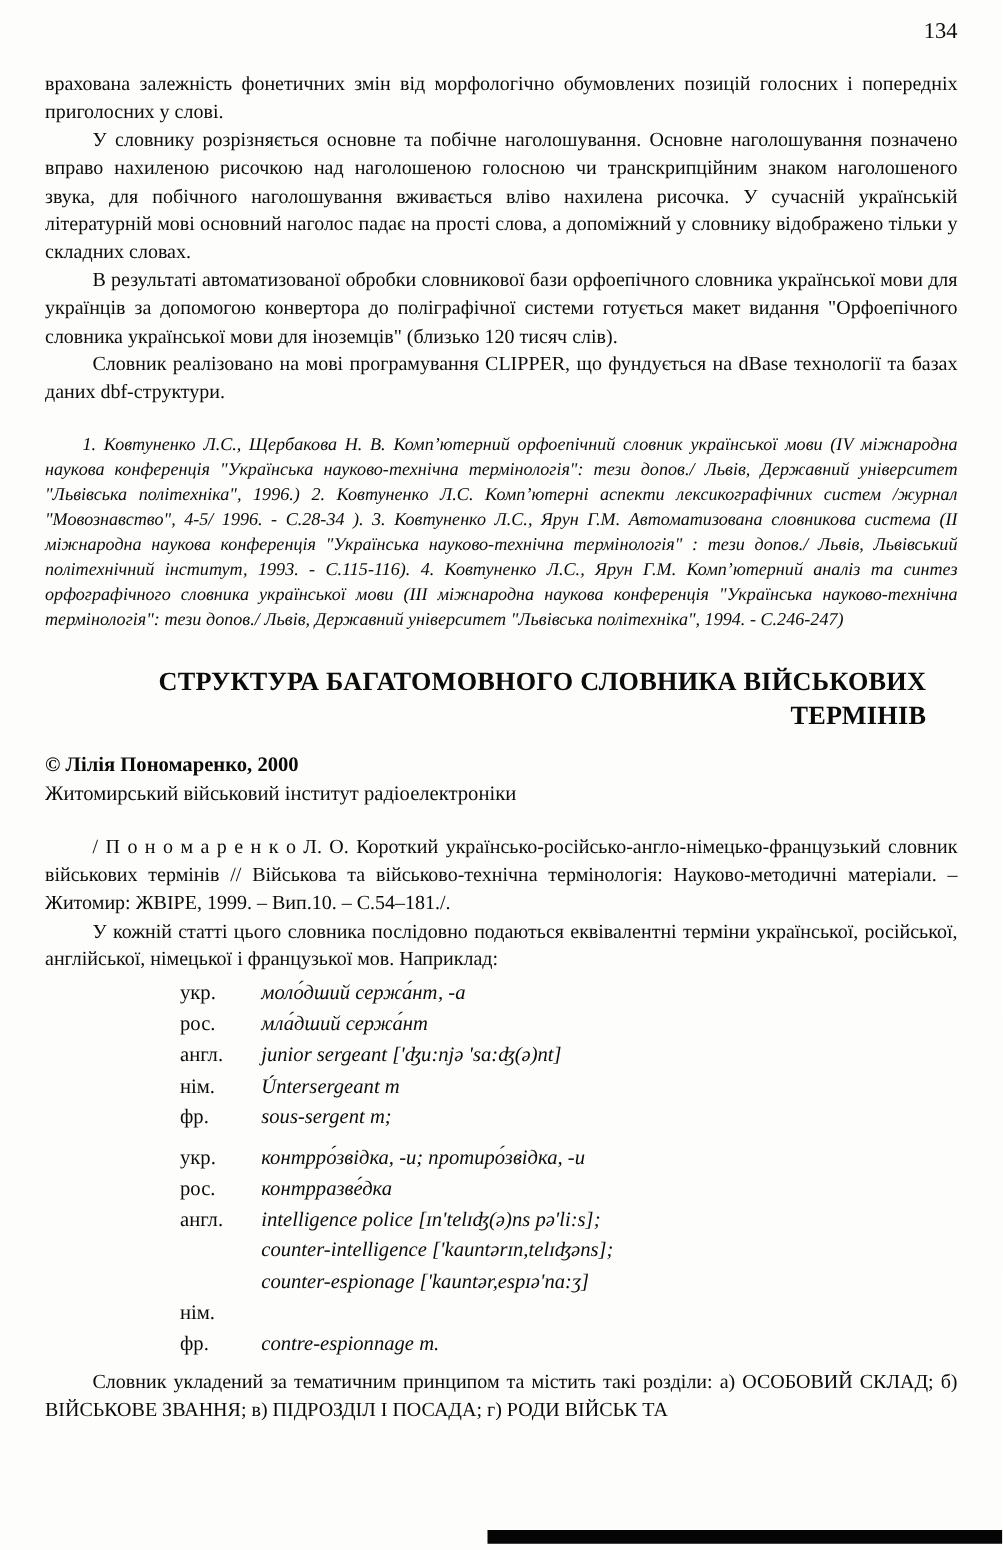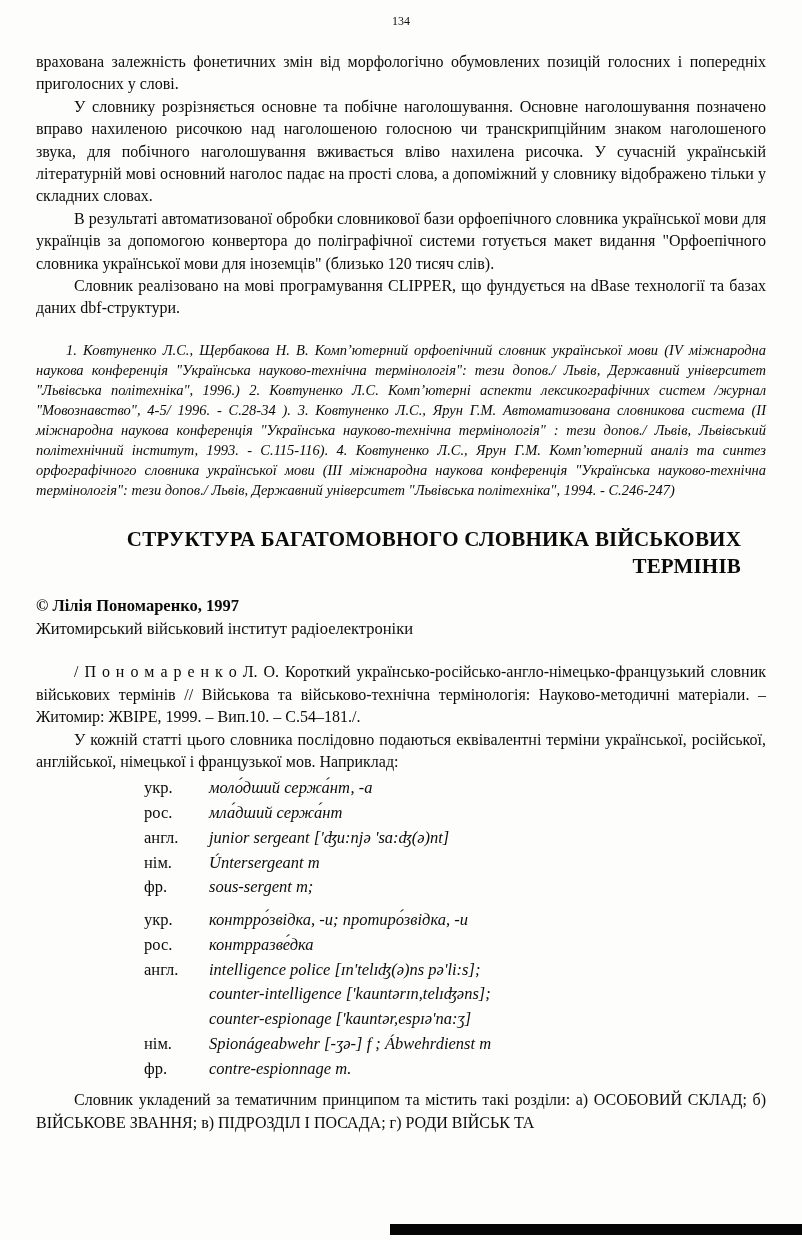--- a/index.html
+++ b/index.html
@@ -12,22 +12,22 @@
   }
   .page {
     position:relative;
     width:802px;
     height:1240px;
     background:#fdfdfb;
     padding:14px 36px 0 36px;
     overflow:hidden;
   }
   .page-number {
-    text-align:center;
-    font-size:12px;
+    text-align:right;
+    font-size:18px;
     margin-bottom:22px;
   }
   p.body {
     font-size:16px;
     line-height:1.4;
     text-align:justify;
     text-indent:38px;
   }
   p.noindent { text-indent:0; }
   .refs {
@@ -93,21 +93,21 @@
   <section>
     <p class="body noindent">врахована залежність фонетичних змін від морфологічно обумовлених позицій голосних і попередніх приголосних у слові.</p>
     <p class="body">У словнику розрізняється основне та побічне наголошування. Основне наголошування позначено вправо нахиленою рисочкою над наголошеною голосною чи транскрипційним знаком наголошеного звука, для побічного наголошування вживається вліво нахилена рисочка. У сучасній українській літературній мові основний наголос падає на прості слова, а допоміжний у словнику відображено тільки у складних словах.</p>
     <p class="body">В результаті автоматизованої обробки словникової бази орфоепічного словника української мови для українців за допомогою конвертора до поліграфічної системи готується макет видання "Орфоепічного словника української мови для іноземців" (близько 120 тисяч слів).</p>
     <p class="body">Словник реалізовано на мові програмування CLIPPER, що фундується на dBase технології та базах даних dbf-структури.</p>
     <p class="refs">1. Ковтуненко Л.С., Щербакова Н. В. Комп’ютерний орфоепічний словник української мови (IV міжнародна наукова конференція "Українська науково-технічна термінологія": тези допов./ Львів, Державний університет "Львівська політехніка", 1996.) 2. Ковтуненко Л.С. Комп’ютерні аспекти лексикографічних систем /журнал "Мовознавство", 4-5/ 1996. - С.28-34 ). 3. Ковтуненко Л.С., Ярун Г.М. Автоматизована словникова система (ІІ міжнародна наукова конференція "Українська науково-технічна термінологія" : тези допов./ Львів, Львівський політехнічний інститут, 1993. - С.115-116). 4. Ковтуненко Л.С., Ярун Г.М. Комп’ютерний аналіз та синтез орфографічного словника української мови (ІІІ міжнародна наукова конференція "Українська науково-технічна термінологія": тези допов./ Львів, Державний університет "Львівська політехніка", 1994. - С.246-247)</p>
   </section>
 
   <section>
     <h1 class="title">СТРУКТУРА БАГАТОМОВНОГО СЛОВНИКА ВІЙСЬКОВИХ ТЕРМІНІВ</h1>
-    <p class="author">© Лілія Пономаренко, 1997</p>
+    <p class="author">© Лілія Пономаренко, 2000</p>
     <p class="affiliation">Житомирський військовий інститут радіоелектроніки</p>
 
     <p class="body">/ П о н о м а р е н к о Л. О. Короткий українсько-російсько-англо-німецько-французький словник військових термінів // Військова та військово-технічна термінологія: Науково-методичні матеріали. – Житомир: ЖВІРЕ, 1999. – Вип.10. – С.54–181./.</p>
     <p class="body">У кожній статті цього словника послідовно подаються еквівалентні терміни української, російської, англійської, німецької і французької мов. Наприклад:</p>
 
     <div class="dict">
       <div class="dict-row">
         <span class="lang">укр.</span>
         <span class="term">моло́дший сержа́нт, -а</span>
       </div>
@@ -141,21 +141,20 @@
       <div class="dict-row">
         <span class="lang">англ.</span>
         <span class="term">
           <span class="term-line">intelligence police [ɪn'telɪʤ(ə)ns pə'li:s];</span>
           <span class="term-line">counter-intelligence ['kauntərɪn,telɪʤəns];</span>
           <span class="term-line">counter-espionage ['kauntər,espɪə'nɑ:ʒ]</span>
         </span>
       </div>
       <div class="dict-row">
         <span class="lang">нім.</span>
-        <span class="term">Spionágeabwehr [-ʒə-] f ; Ábwehrdienst m</span>
       </div>
       <div class="dict-row">
         <span class="lang">фр.</span>
         <span class="term">contre-espionnage m.</span>
       </div>
     </div>
 
     <p class="body closing">Словник укладений за тематичним принципом та містить такі розділи: а) ОСОБОВИЙ СКЛАД; б) ВІЙСЬКОВЕ ЗВАННЯ; в) ПІДРОЗДІЛ І ПОСАДА; г) РОДИ ВІЙСЬК ТА</p>
   </section>
 

